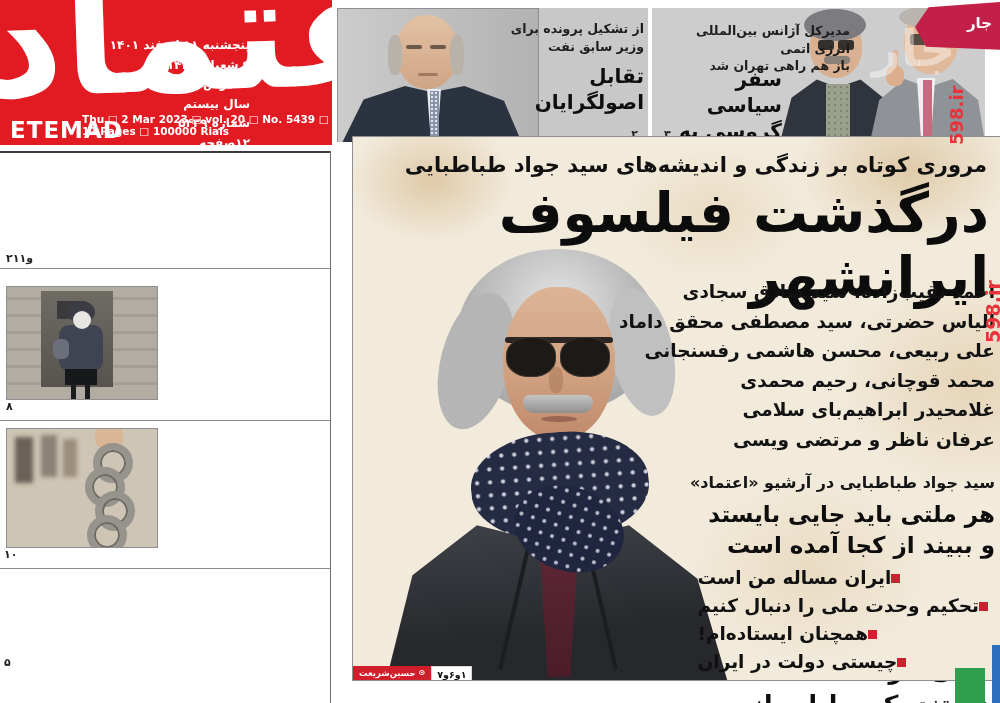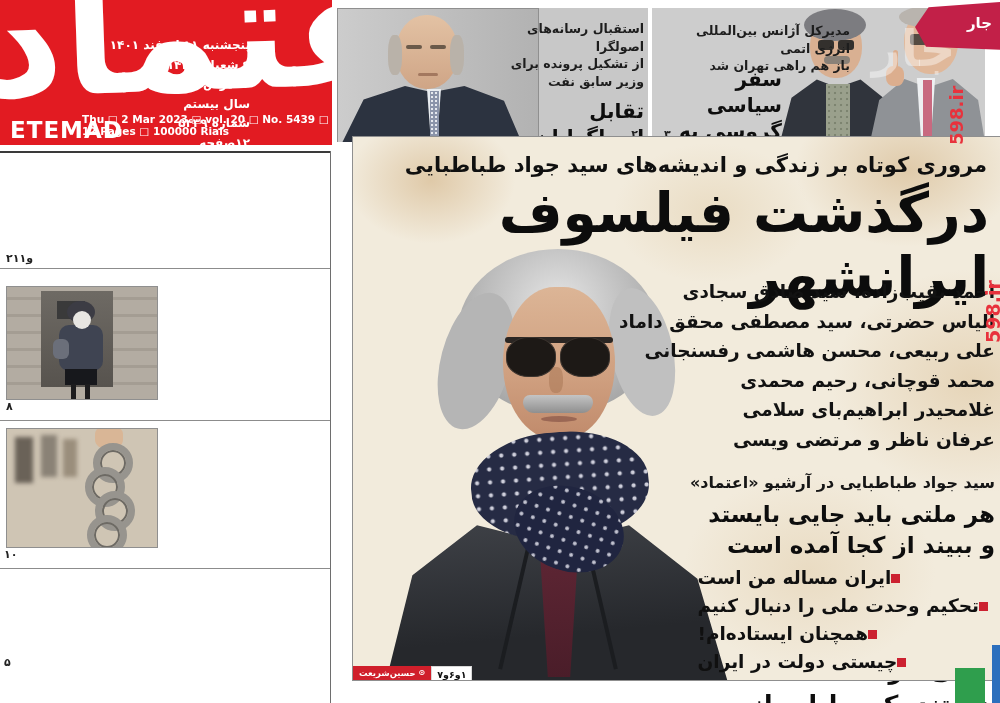--- a/index.html
+++ b/index.html
@@ -182,21 +182,20 @@
       <div class="abs z-shirt"></div>
       <div class="abs z-tie"></div>
       <div class="abs z-head"></div>
       <div class="abs z-hairL"></div>
       <div class="abs z-hairR"></div>
       <div class="abs z-browL"></div>
       <div class="abs z-browR"></div>
       <div class="abs z-mouth"></div>
     </div>
     <div class="abs rtl" style="right:4px;top:12px;width:134px;">
-      <div class="tc-kicker">استقبال رسانه‌های اصولگرا</div>
       <div class="tc-kicker">از تشکیل پرونده برای وزیر سابق نفت</div>
       <div class="tc-headline" style="margin-top:8px;">تقابل اصولگرایان</div>
 
     </div>
     <div class="abs tc-page" style="right:10px;bottom:1px;">۲</div>
   </div>
 
   <div class="abs topcard card-grossi">
 
     <div class="abs g-body1"></div>

